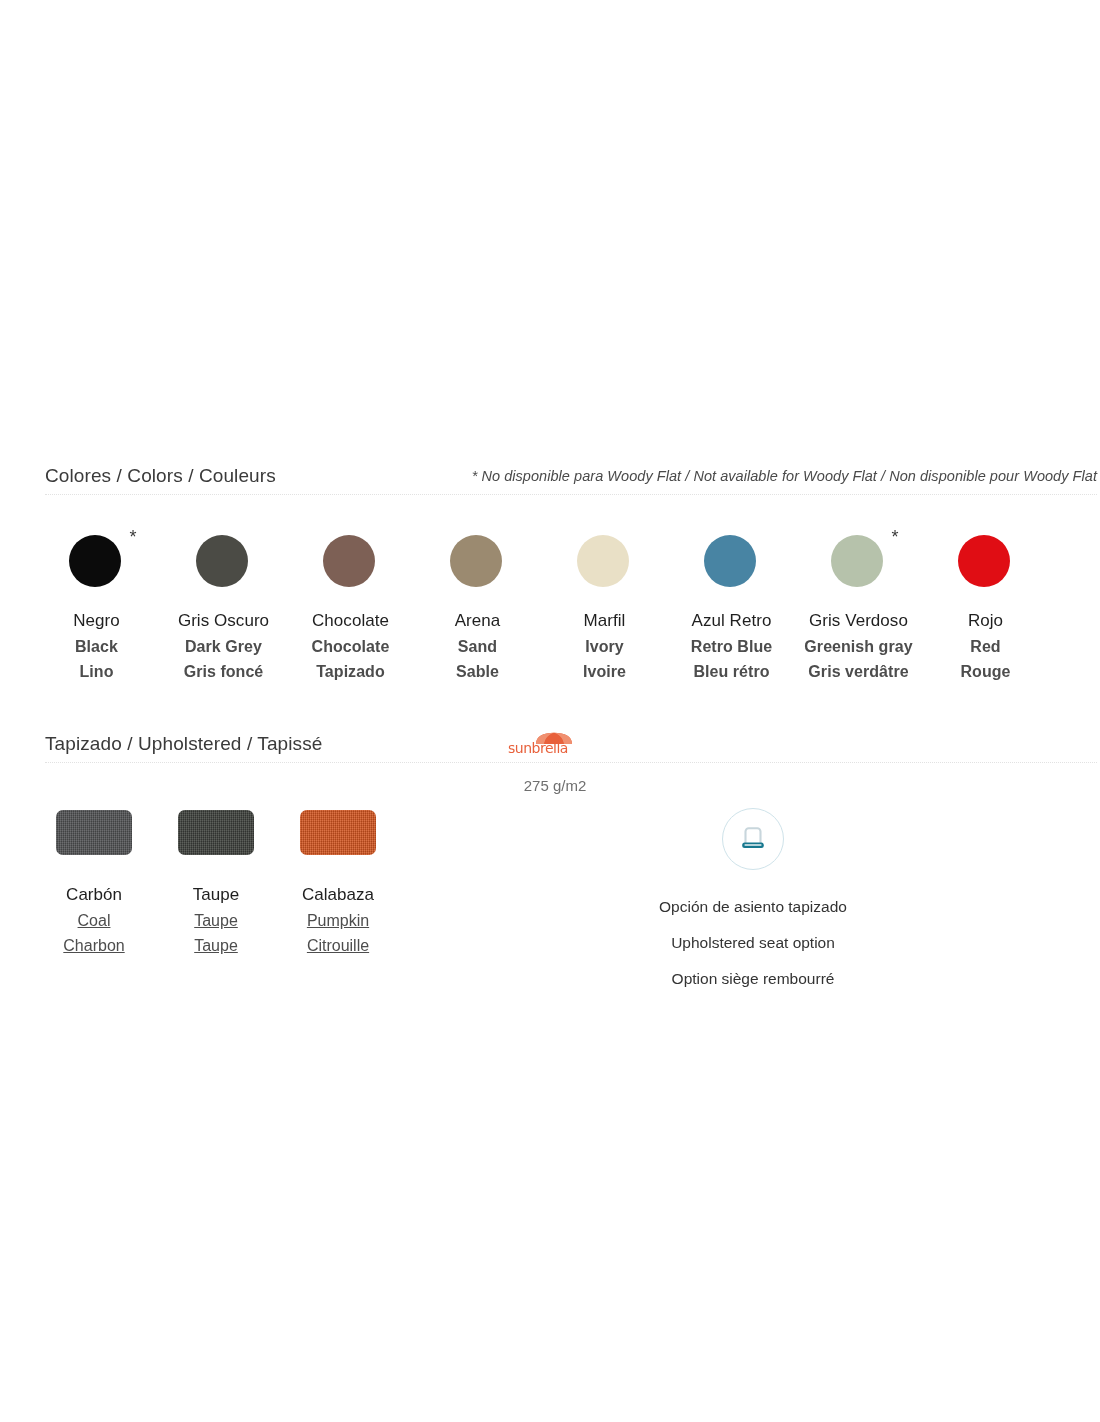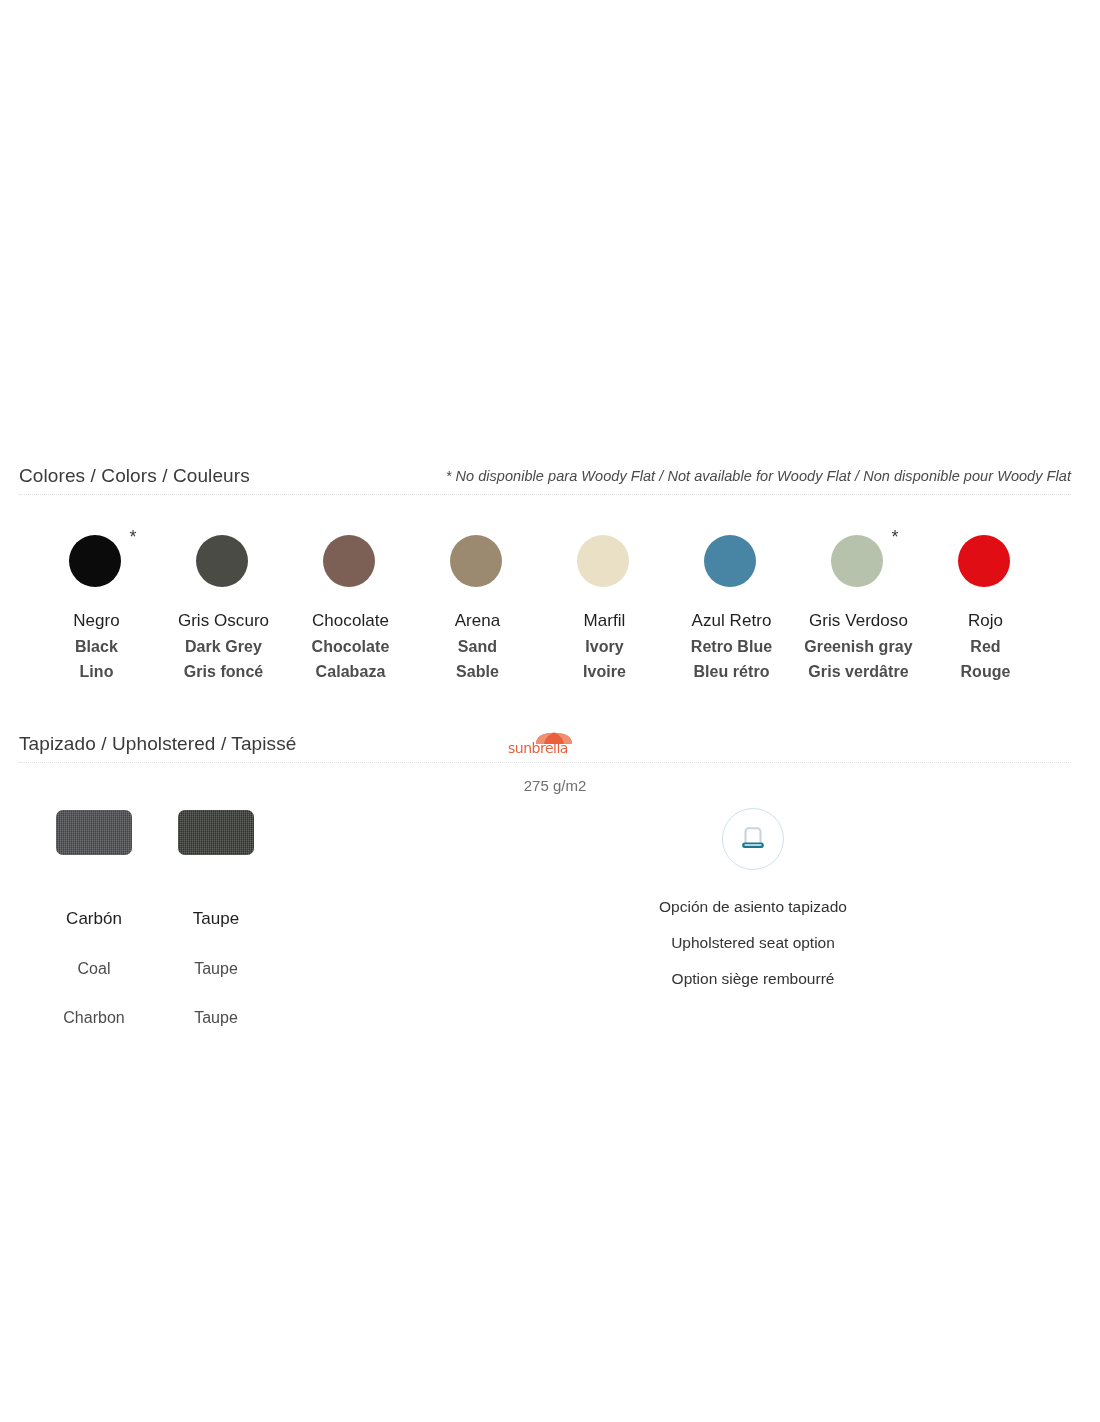--- a/index.html
+++ b/index.html
@@ -20,21 +20,21 @@
     position: absolute;
     left: 0;
     top: 0;
     width: 1100px;
     height: 1422px;
   }
 
   
   .section {
     position: absolute;
-    left: 19px;
+    left: 45px;
     width: 1052px;
   }
   .section-head {
     position: relative;
     height: 34px;
   }
   .section-title {
     position: absolute;
     left: 0;
     top: 0;
@@ -156,21 +156,20 @@
     position: absolute;
     left: 33px;
     top: 810px;
     display: flex;
   }
   .fabric-cell {
     width: 122px;
     display: flex;
     flex-direction: column;
     align-items: center;
-    gap: 24px;
   }
   .fabric-chip {
     width: 76px;
     height: 45px;
     border-radius: 7px;
     position: relative;
     overflow: hidden;
   }
   .fabric-chip .tex {
     position: absolute;
@@ -180,20 +179,21 @@
     margin-top: 30px;
     font-size: 17px;
     color: #1f1f1f;
     white-space: nowrap;
   }
   .f-en, .f-fr {
     margin-top: 7px;
     font-size: 16px;
     color: #4d4d4d;
     white-space: nowrap;
+    text-decoration: underline;
   }
 
   
   .seat-option {
     position: absolute;
     left: 655px;
     top: 808px;
     width: 196px;
     display: flex;
     flex-direction: column;
@@ -251,21 +251,21 @@
         <div class="c-label c-es">Gris Oscuro</div>
         <div class="c-label c-en">Dark Grey</div>
         <div class="c-label c-fr">Gris foncé</div>
       </div>
       <div class="color-cell">
         <div class="dot-wrap">
           <span class="dot" style="background:#7d6055;"></span>
         </div>
         <div class="c-label c-es">Chocolate</div>
         <div class="c-label c-en">Chocolate</div>
-        <div class="c-label c-fr">Calabaza</div>
+        <div class="c-label c-fr">Tapizado</div>
       </div>
       <div class="color-cell">
         <div class="dot-wrap">
           <span class="dot" style="background:#9b8a70;"></span>
         </div>
         <div class="c-label c-es">Arena</div>
         <div class="c-label c-en">Sand</div>
         <div class="c-label c-fr">Sable</div>
       </div>
       <div class="color-cell">
@@ -333,20 +333,28 @@
         <div class="f-fr">Charbon</div>
       </div>
       <div class="fabric-cell">
         <div class="fabric-chip">
           <div class="tex" style="background-color:#3c3f3a;background-image:repeating-linear-gradient(90deg, rgba(255,255,255,0.10) 0 1px, rgba(0,0,0,0.10) 1px 2px),repeating-linear-gradient(0deg, rgba(255,255,255,0.08) 0 1px, rgba(0,0,0,0.09) 1px 2px);"></div>
         </div>
         <div class="f-es">Taupe</div>
         <div class="f-en">Taupe</div>
         <div class="f-fr">Taupe</div>
       </div>
+      <div class="fabric-cell">
+        <div class="fabric-chip">
+          <div class="tex" style="background-color:#d4551f;background-image:repeating-linear-gradient(90deg, rgba(255,255,255,0.10) 0 1px, rgba(0,0,0,0.10) 1px 2px),repeating-linear-gradient(0deg, rgba(255,255,255,0.08) 0 1px, rgba(0,0,0,0.09) 1px 2px);"></div>
+        </div>
+        <div class="f-es">Calabaza</div>
+        <div class="f-en">Pumpkin</div>
+        <div class="f-fr">Citrouille</div>
+      </div>
     </div>
 
   <div class="seat-option">
     <div class="seat-circle">
       <svg width="34" height="34" viewBox="0 0 34 34" xmlns="http://www.w3.org/2000/svg">
         <path d="M9.5 22 L9.5 9.5 A3.2 3.2 0 0 1 12.7 6.3 L21.3 6.3 A3.2 3.2 0 0 1 24.5 9.5 L24.5 22" fill="none" stroke="#c8d6dc" stroke-width="2.1"></path>
         <rect x="6.2" y="20.6" width="21.6" height="5.4" rx="2.5" fill="#18788f"></rect>
         <rect x="8.4" y="22.2" width="17.2" height="1.5" rx="0.75" fill="#e8f1f4"></rect>
       </svg>
     </div>

